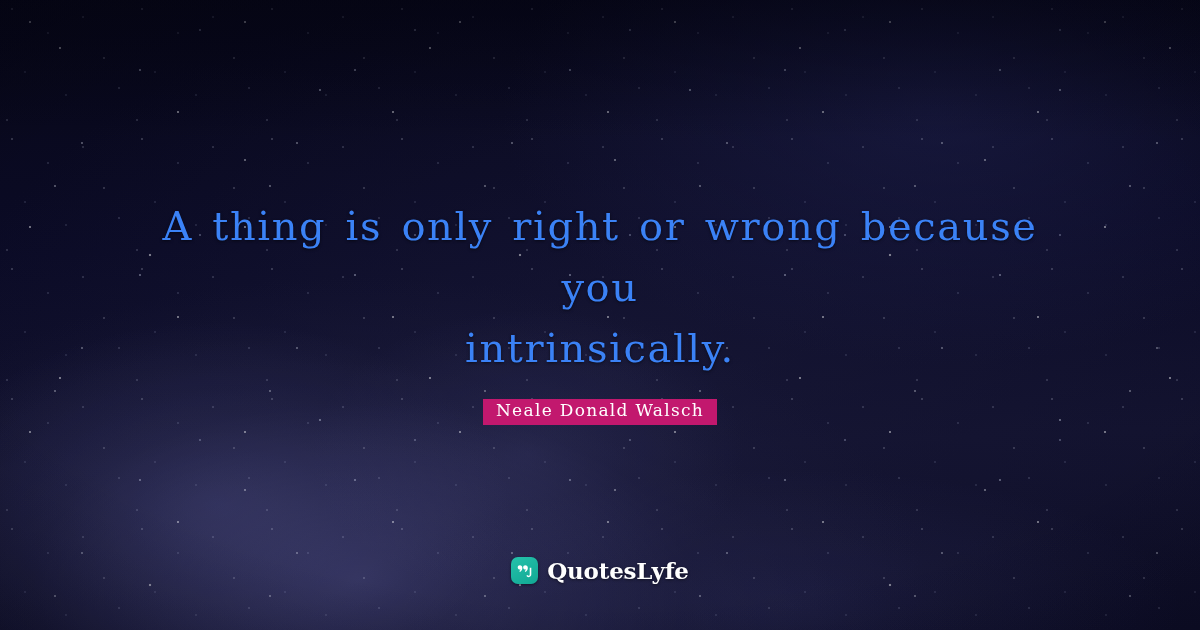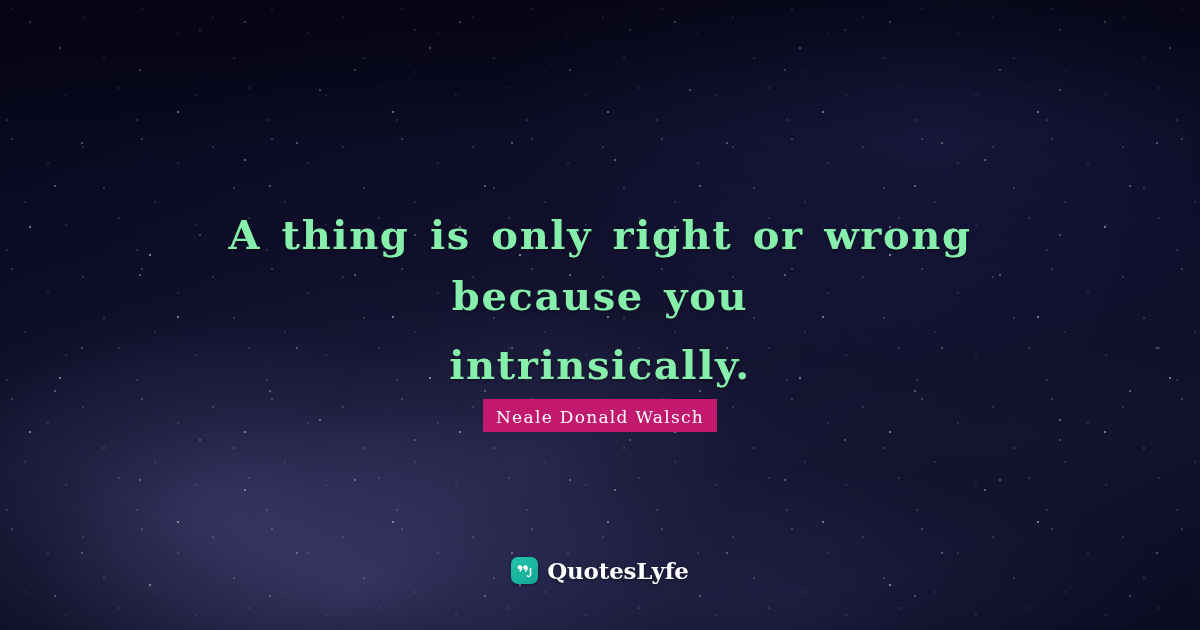--- a/index.html
+++ b/index.html
@@ -103,25 +103,25 @@
 
   .quote-block {
     position: absolute;
     top: 196px;
     left: 120px;
     width: 960px;
     text-align: center;
   }
 
   .quote-text {
-    margin: 8px;
-    color: #86efac;
+    margin: 0;
+    color: #3b82f6;
     font-family: "DejaVu Serif", "Liberation Serif", serif;
     font-size: 40px;
-    font-weight: 700;
+    font-weight: 400;
     line-height: 61px;
     letter-spacing: 1.6px;
     word-spacing: 5px;
     text-shadow: 0 1px 3px rgba(0,0,0,0.55);
   }
 
   .author-badge-wrap {
     position: absolute;
     top: 399px;
     left: 0;
@@ -131,21 +131,21 @@
   }
 
   .author-badge {
     display: inline-block;
     background: #c2186e;
     color: #ffffff;
     font-family: "DejaVu Serif", "Liberation Serif", serif;
     font-size: 17px;
     font-weight: 400;
     letter-spacing: 1.3px;
-    padding: 9px 13px 5px 13px;
+    padding: 2px 13px 5px 13px;
     line-height: 19px;
     white-space: nowrap;
   }
 
   .brand {
     position: absolute;
     top: 557px;
     left: 0;
     right: 0;
     display: flex;

